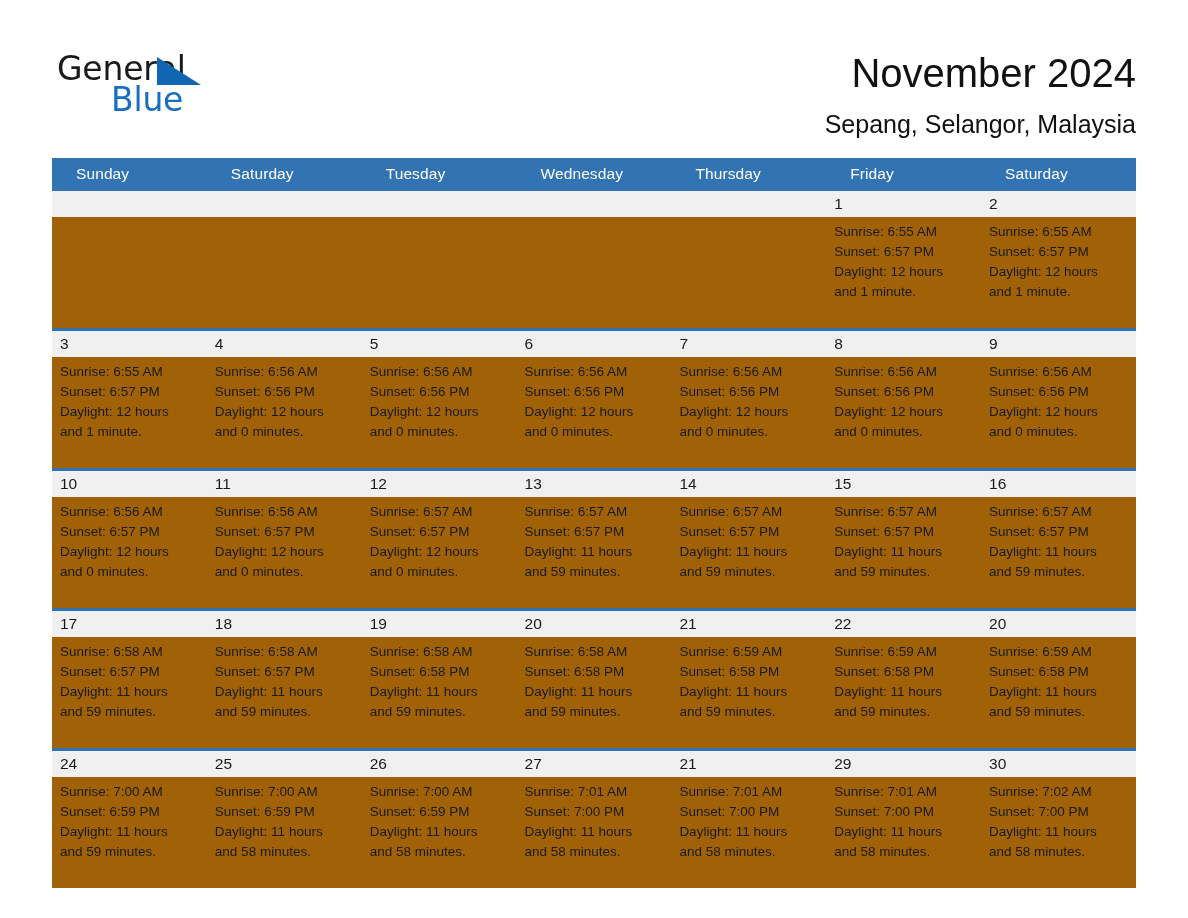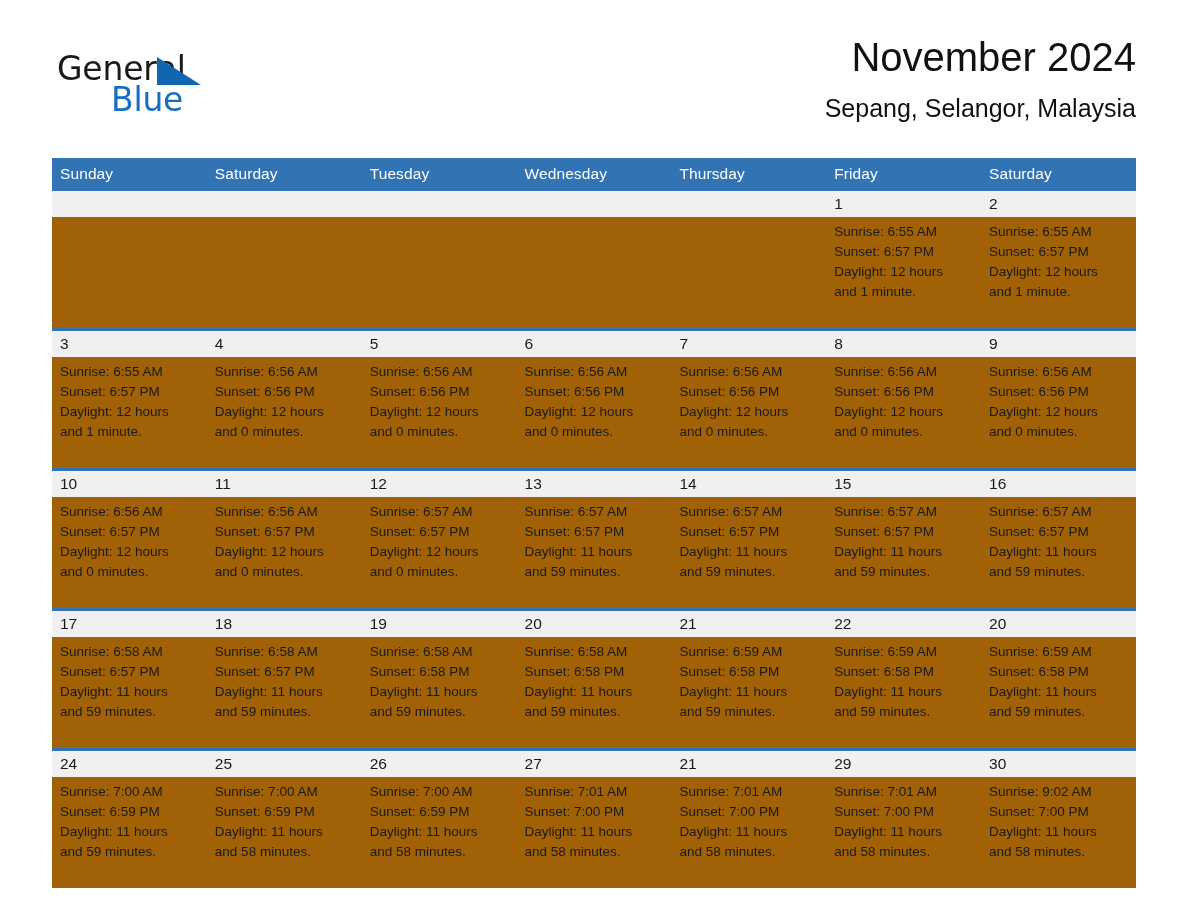--- a/index.html
+++ b/index.html
@@ -67,21 +67,21 @@
     font-family: "DejaVu Sans", sans-serif;
     font-weight: 400;
     line-height: 34px;
     white-space: nowrap;
     margin-left: 16px;
   }
 
   .title-block {
     position: absolute;
     right: 52px;
-    top: 32px;
+    top: 48px;
     text-align: right;
   }
   .cal-title {
     font-size: 40px;
     font-weight: 400;
     color: #111111;
     line-height: 50px;
     white-space: nowrap;
   }
   .cal-subtitle {
@@ -104,21 +104,21 @@
     table-layout: fixed;
   }
   .calendar col { width: 154.85px; }
 
   .calendar thead th {
     background: #3273b3;
     color: #ffffff;
     font-size: 15.5px;
     font-weight: 400;
     text-align: left;
-    padding: 7px 0 8px 8px;
+    padding: 7px 0 8px 24px;
     height: 17px;
     vertical-align: middle;
     letter-spacing: 0.1px;
   }
 
   .week-sep td {
     padding: 0;
     height: 3px;
     background: #3273b3;
     border: none;
@@ -460,21 +460,21 @@
           <div class="line">Daylight: 11 hours</div>
           <div class="line">and 58 minutes.</div>
         </td>
         <td>
           <div class="line">Sunrise: 7:01 AM</div>
           <div class="line">Sunset: 7:00 PM</div>
           <div class="line">Daylight: 11 hours</div>
           <div class="line">and 58 minutes.</div>
         </td>
         <td>
-          <div class="line">Sunrise: 9:02 AM</div>
+          <div class="line">Sunrise: 7:02 AM</div>
           <div class="line">Sunset: 7:00 PM</div>
           <div class="line">Daylight: 11 hours</div>
           <div class="line">and 58 minutes.</div>
         </td>
       </tr>
 
     </tbody>
   </table>
 
 </div>

